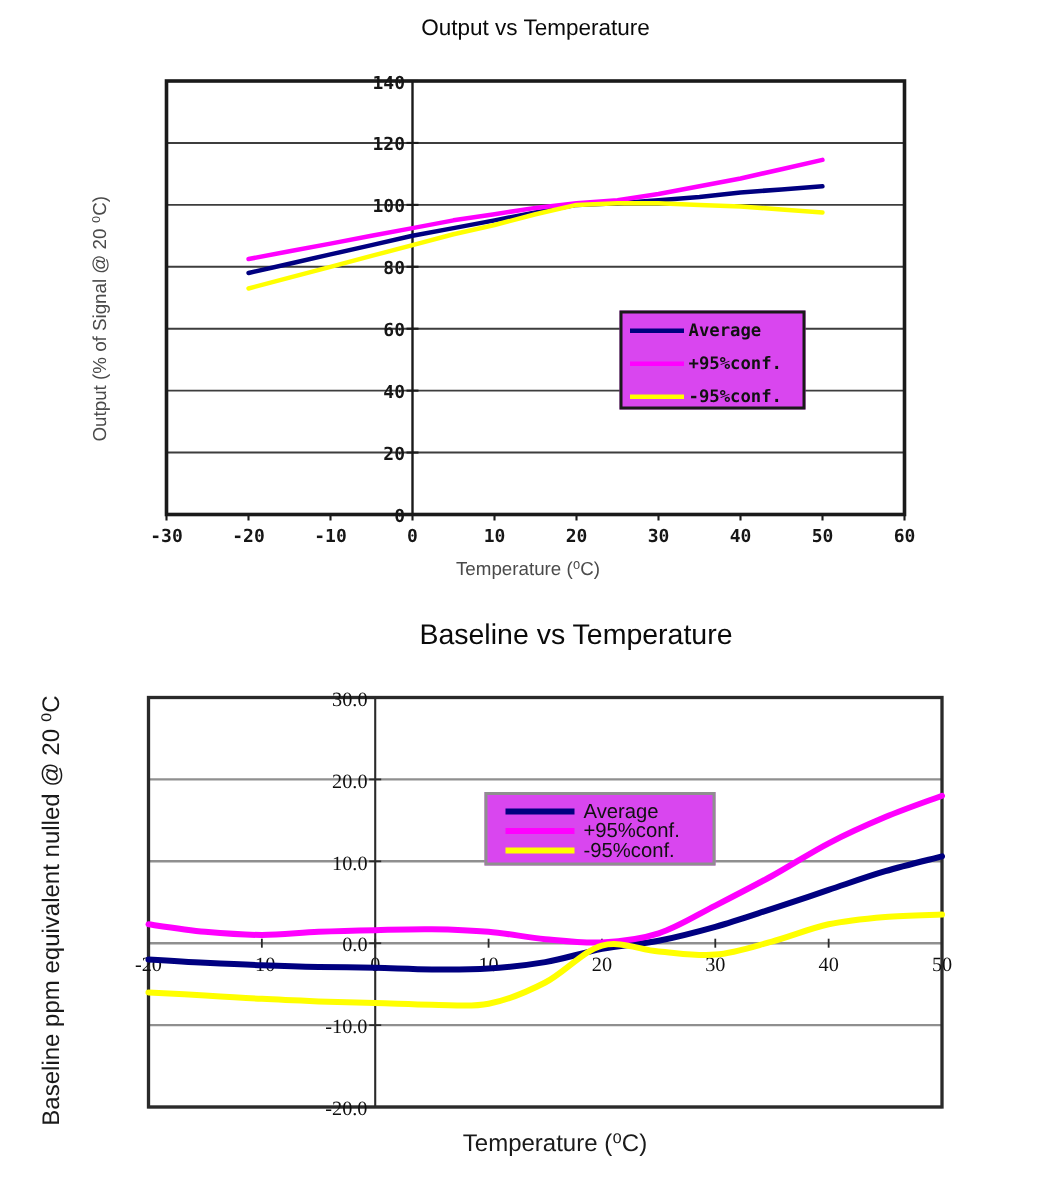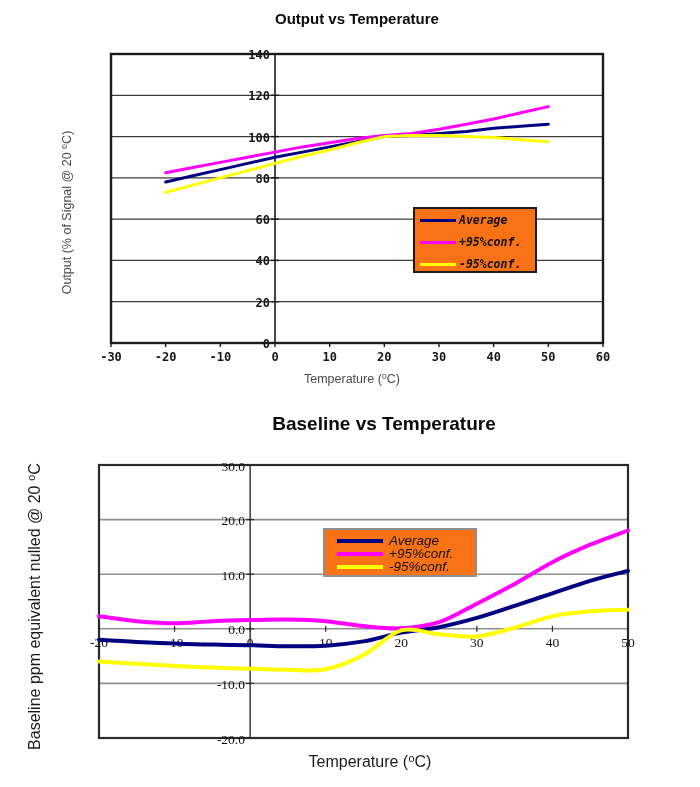--- a/index.html
+++ b/index.html
@@ -1,29 +1,29 @@
 <!DOCTYPE html>
 <html><head>
 <meta charset="utf-8">
 <style>
   html,body{margin:0;padding:0;background:#ffffff;}
   .page{
     position:relative;width:700px;height:787px;background:#ffffff;
     font-family:"Liberation Sans","DejaVu Sans",sans-serif;overflow:hidden;
   }
   #charts-canvas{position:absolute;left:0;top:0;width:700px;height:787px;}
-  .chart-title{position:absolute;font-weight:bold;color:#0a0a0a;text-align:center;}
+  .chart-title{position:absolute;font-weight:normal;color:#0a0a0a;text-align:center;}
   #title0{left:157px;top:10px;width:400px;font-size:15px;letter-spacing:0px;}
   #title1{left:184px;top:413px;width:400px;font-size:19px;}
   .axis-label{position:absolute;color:#3a3a3a;text-align:center;}
   #ylabel0{left:-54px;top:205px;width:240px;font-size:12.5px;transform:rotate(-90deg);color:#4a4a4a;}
   #ylabel1{left:-146px;top:597px;width:360px;font-size:16px;transform:rotate(-90deg);color:#1a1a1a;}
   #xlabel0{left:252px;top:371px;width:200px;font-size:12.5px;color:#4a4a4a;}
   #xlabel1{left:250px;top:752px;width:240px;font-size:16px;color:#1a1a1a;}
-  .legend{position:absolute;background:#f97316;box-sizing:border-box;font-style:italic;}
+  .legend{position:absolute;background:#d946ef;box-sizing:border-box;}
   #legend0{
     left:413px;top:207px;width:124px;height:66px;
     border:2px solid #1a1a1a;
     font-family:"DejaVu Sans Mono","Liberation Mono",monospace;
     font-weight:bold;font-size:11.5px;color:#111;
   }
   #legend1{
     left:323px;top:528px;width:154px;height:49px;
     border:2px solid #8f8f8f;
     font-size:13.5px;color:#111;padding-top:4px;

